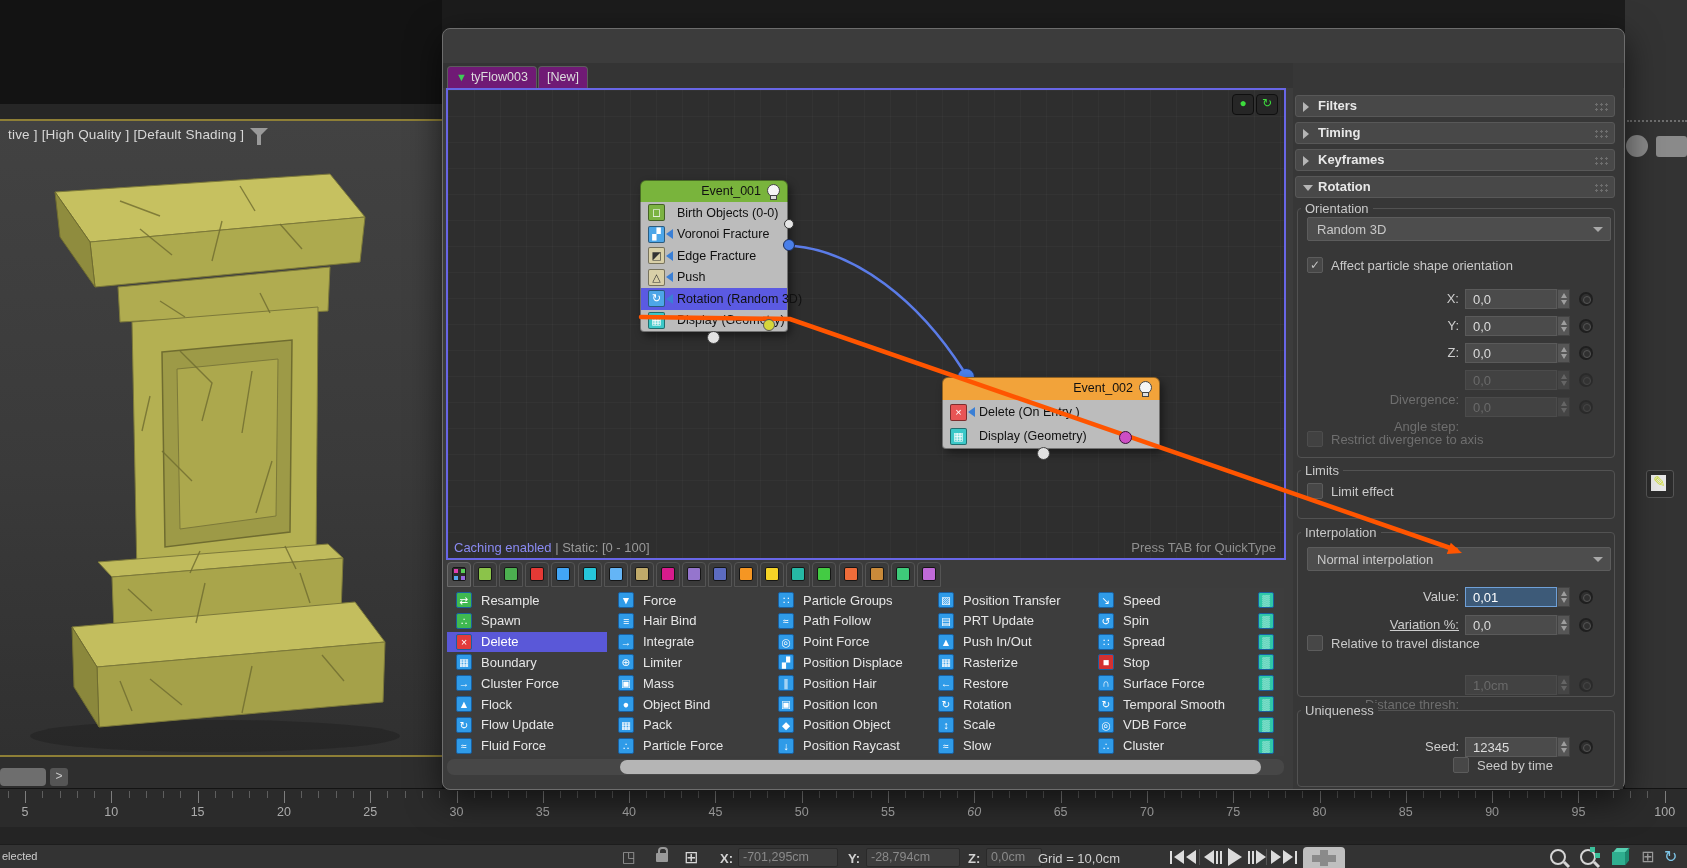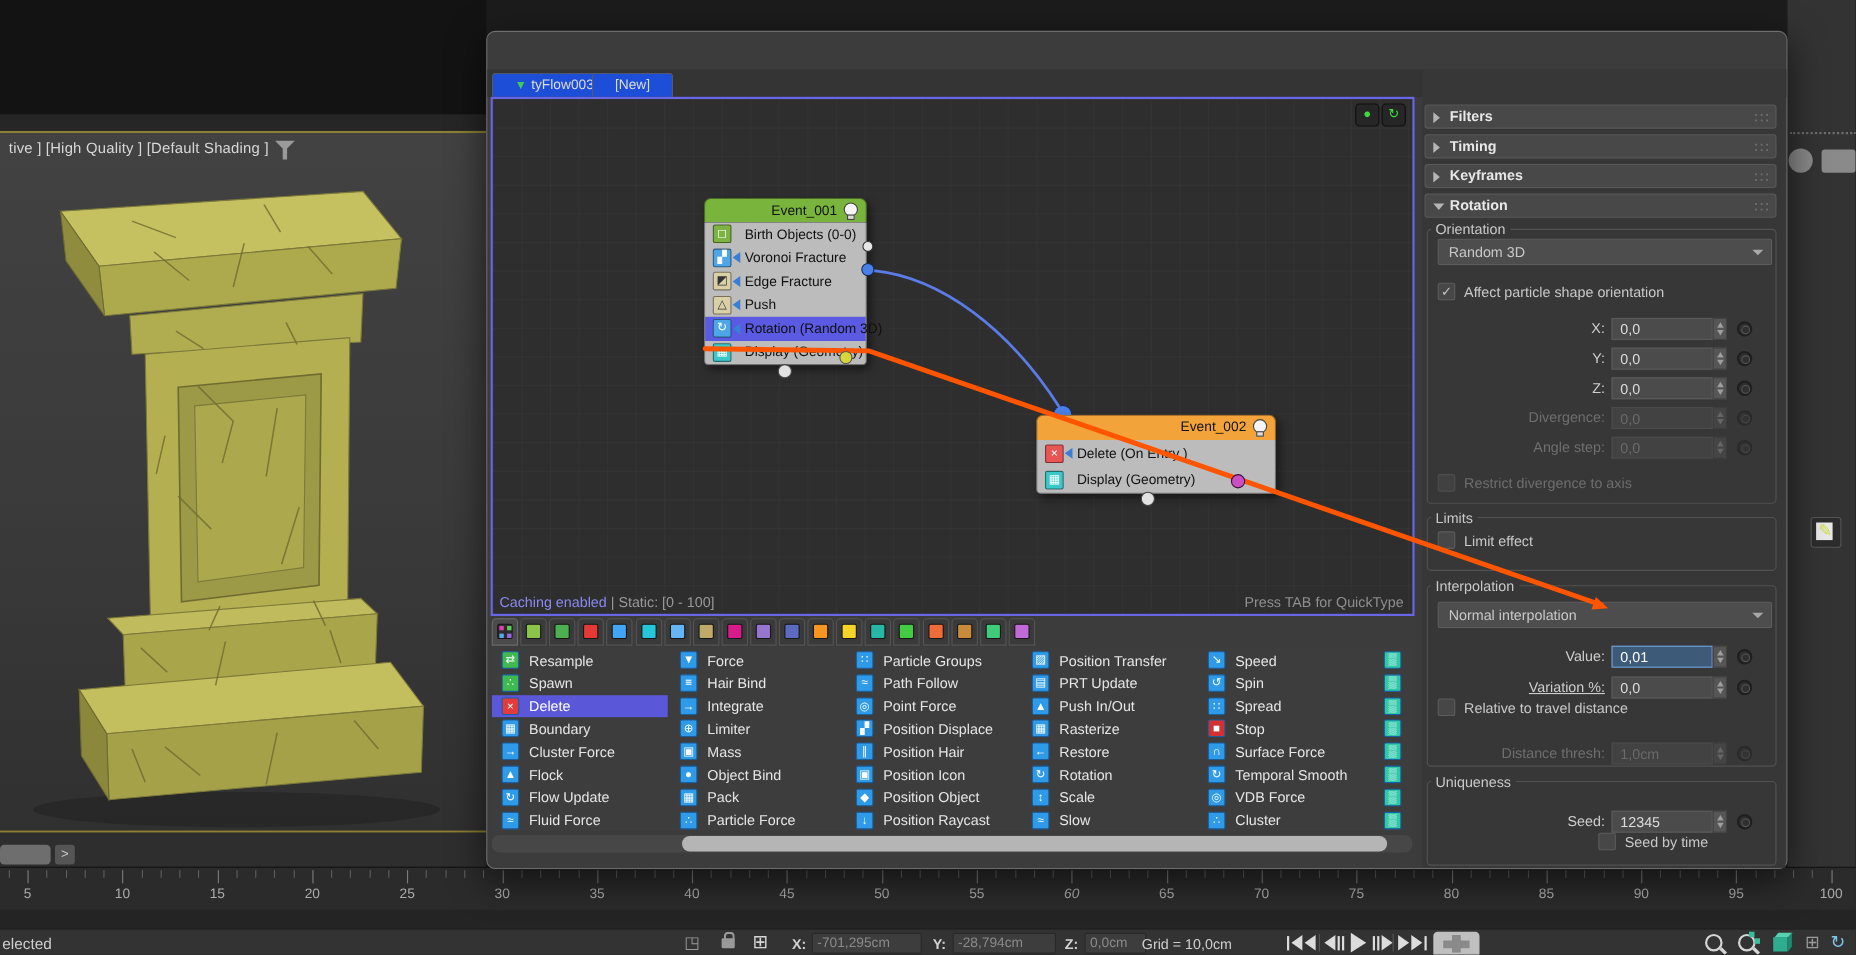--- a/index.html
+++ b/index.html
@@ -28,21 +28,21 @@
   #track-box{left:0;top:11px;width:46px;height:18px;background:#6e6e6e;border-radius:4px;}
   #track-next{left:50px;top:11px;width:18px;height:18px;background:#555;border-radius:3px;
      color:#ccc;font-size:12px;text-align:center;line-height:17px;}
   #ruler{left:0;top:788px;width:1687px;height:39px;background:#2b2b2b;border-top:1px solid #141414;}
   .tick{position:absolute;top:2px;width:1px;background:#7d7d7d;}
   .tick.minor{height:7px;background:#5e5e5e;}
   .tick.major{height:12px;}
   .tick-num{position:absolute;top:16px;font-size:12.5px;color:#ababab;transform:translateX(-50%);}
   #midstrip{left:0;top:827px;width:1687px;height:17px;background:#242424;}
   #statusbar{left:0;top:844px;width:1687px;height:24px;background:#333;border-top:1px solid #1d1d1d;}
-  #sel-text{left:2px;top:5px;color:#cfcfcf;font-size:14px;}
+  #sel-text{left:2px;top:5px;color:#cfcfcf;font-size:11px;}
   .sb-ic{color:#9a9a9a;font-size:15px;top:3px;}
   .padlock{left:656px;top:8px;width:12px;height:9px;background:#999;border-radius:1px;}
   .padlock:before{content:"";position:absolute;left:2px;top:-6px;width:6px;height:6px;
     border:2px solid #999;border-bottom:none;border-radius:4px 4px 0 0;}
   .coord-label{top:6px;color:#d2d2d2;font-size:13px;font-weight:bold;}
   .coord-field{top:3px;height:17px;background:#3d3d3d;border:1px solid #292929;border-radius:2px;
     color:#8a8a8a;font-size:12.5px;line-height:17px;padding:0 4px;overflow:hidden;white-space:nowrap;}
   #grid-text{left:1038px;top:6px;color:#cfcfcf;font-size:13px;}
   .pb{top:4px;height:16px;display:flex;align-items:center;gap:2px;}
   .pb .bar{width:2px;height:13px;background:#dcdcdc;}
@@ -61,22 +61,22 @@
   .cube-ic:after{content:"";position:absolute;left:13px;top:-2px;width:4px;height:13px;background:#1d8a70;transform:skewY(-50deg);}
   
   #tywin{left:442px;top:28px;width:1183px;height:762px;background:#3c3c3c;border:1px solid #6d6d6d;
     border-radius:8px;box-shadow:0 10px 34px rgba(0,0,0,.6);box-sizing:border-box;}
   #titlebar{left:0;top:0;width:100%;height:34px;background:#f2f2f2;border-radius:7px 7px 0 0;}
   #title-icon{left:8px;top:9px;width:16px;height:16px;background:#e0e0e0;border:1px solid #666;box-sizing:border-box;}
   #title-icon:before{content:"";position:absolute;left:1px;top:1px;width:7px;height:12px;background:#3e8f7a;}
   #title-text{left:30px;top:8px;color:#1a1a1a;font-size:13.5px;}
   .winbtn{top:8px;color:#222;font-size:14px;width:30px;text-align:center;}
   #tabrow{left:0;top:34px;width:100%;height:25px;background:#343434;}
-  .doc-tab{position:absolute;top:3px;height:22px;background:#1d4ed8;border:1px solid #5c5c5c;border-bottom:none;
-    border-radius:4px 4px 0 0;color:#ddd;font-size:12.5px;line-height:21px;padding:0 20px;}
+  .doc-tab{position:absolute;top:3px;height:22px;background:#701a75;border:1px solid #5c5c5c;border-bottom:none;
+    border-radius:4px 4px 0 0;color:#ddd;font-size:12.5px;line-height:21px;padding:0 8px;}
   .doc-tab .dn{color:#3ecb57;margin-right:4px;font-size:11px;}
   
   #nodeview{left:3px;top:59px;width:840px;height:472px;background:#2e2e2e;border:2px solid #6866e6;box-sizing:border-box;
     background-image:linear-gradient(rgba(255,255,255,.025) 1px,transparent 1px),
                      linear-gradient(90deg,rgba(255,255,255,.025) 1px,transparent 1px);
     background-size:26px 26px;}
   .nv-btn{position:absolute;top:4px;width:20px;height:19px;background:#262626;border:1px solid #0f0f0f;
      border-radius:4px;text-align:center;line-height:17px;font-size:12px;color:#3ddb3d;}
   #nv-status{position:absolute;left:6px;bottom:3px;font-size:13px;}
   #nv-status .hl{color:#8a8af2;}
@@ -129,21 +129,21 @@
   .dd{position:absolute;left:14px;width:304px;height:24px;background:#4d4d4d;border:1px solid #5c5c5c;
     border-radius:2px;color:#c8c8c8;font-size:13px;line-height:23px;padding-left:9px;box-sizing:border-box;}
   .dd .caret{position:absolute;right:7px;top:9px;width:0;height:0;
     border-left:5px solid transparent;border-right:5px solid transparent;border-top:5px solid #a8a8a8;}
   .cb{position:absolute;width:16px;height:16px;background:#474747;border:1px solid #5c5c5c;border-radius:2px;
     box-sizing:border-box;color:#c4c4c4;font-size:12px;line-height:14px;text-align:center;}
   .cb.dis{background:#414141;border-color:#4d4d4d;}
   .cb-label{position:absolute;color:#c9c9c9;font-size:13px;}
   .cb-label.dis{color:#6e6e6e;}
   .fld-label{position:absolute;color:#cdcdcd;font-size:13px;text-align:right;width:130px;}
-  .fld-label.dis{color:#6e6e6e;}
+  .fld-label.dis{color:#6e6e6e;margin-top:20px;}
   .fld{position:absolute;width:92px;height:20px;background:#4b4b4b;border:1px solid #5a5a5a;
     color:#dcdcdc;font-size:13px;line-height:19px;padding-left:7px;box-sizing:border-box;}
   .fld.dis{background:#424242;border-color:#4b4b4b;color:#6a6a6a;}
   .fld.hi{background:#3d5a78;border:1px solid #6fa0d8;color:#fff;}
   .spin{position:absolute;width:13px;height:20px;background:#565656;border:1px solid #434343;box-sizing:border-box;}
   .spin:before,.spin:after{content:"";position:absolute;left:2.5px;width:0;height:0;
     border-left:3.5px solid transparent;border-right:3.5px solid transparent;}
   .spin:before{top:3px;border-bottom:5px solid #9e9e9e;}
   .spin:after{bottom:3px;border-top:5px solid #9e9e9e;}
   .ctrl-circ{position:absolute;width:14px;height:14px;border-radius:50%;background:#303030;

